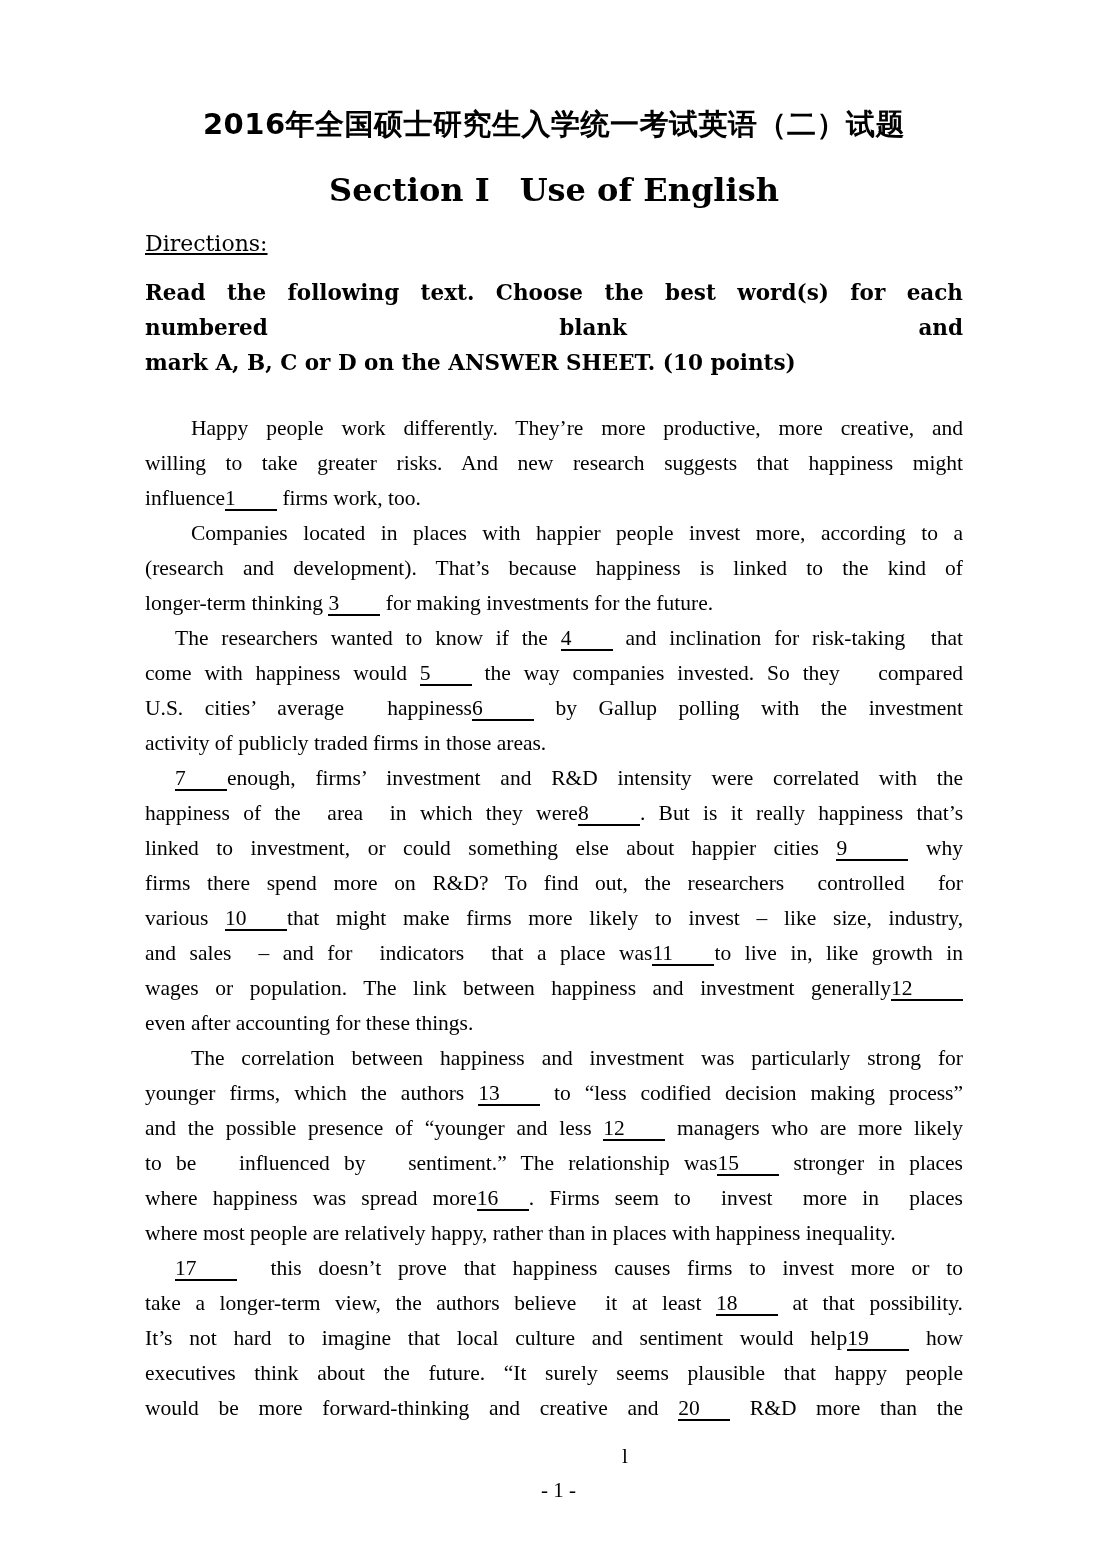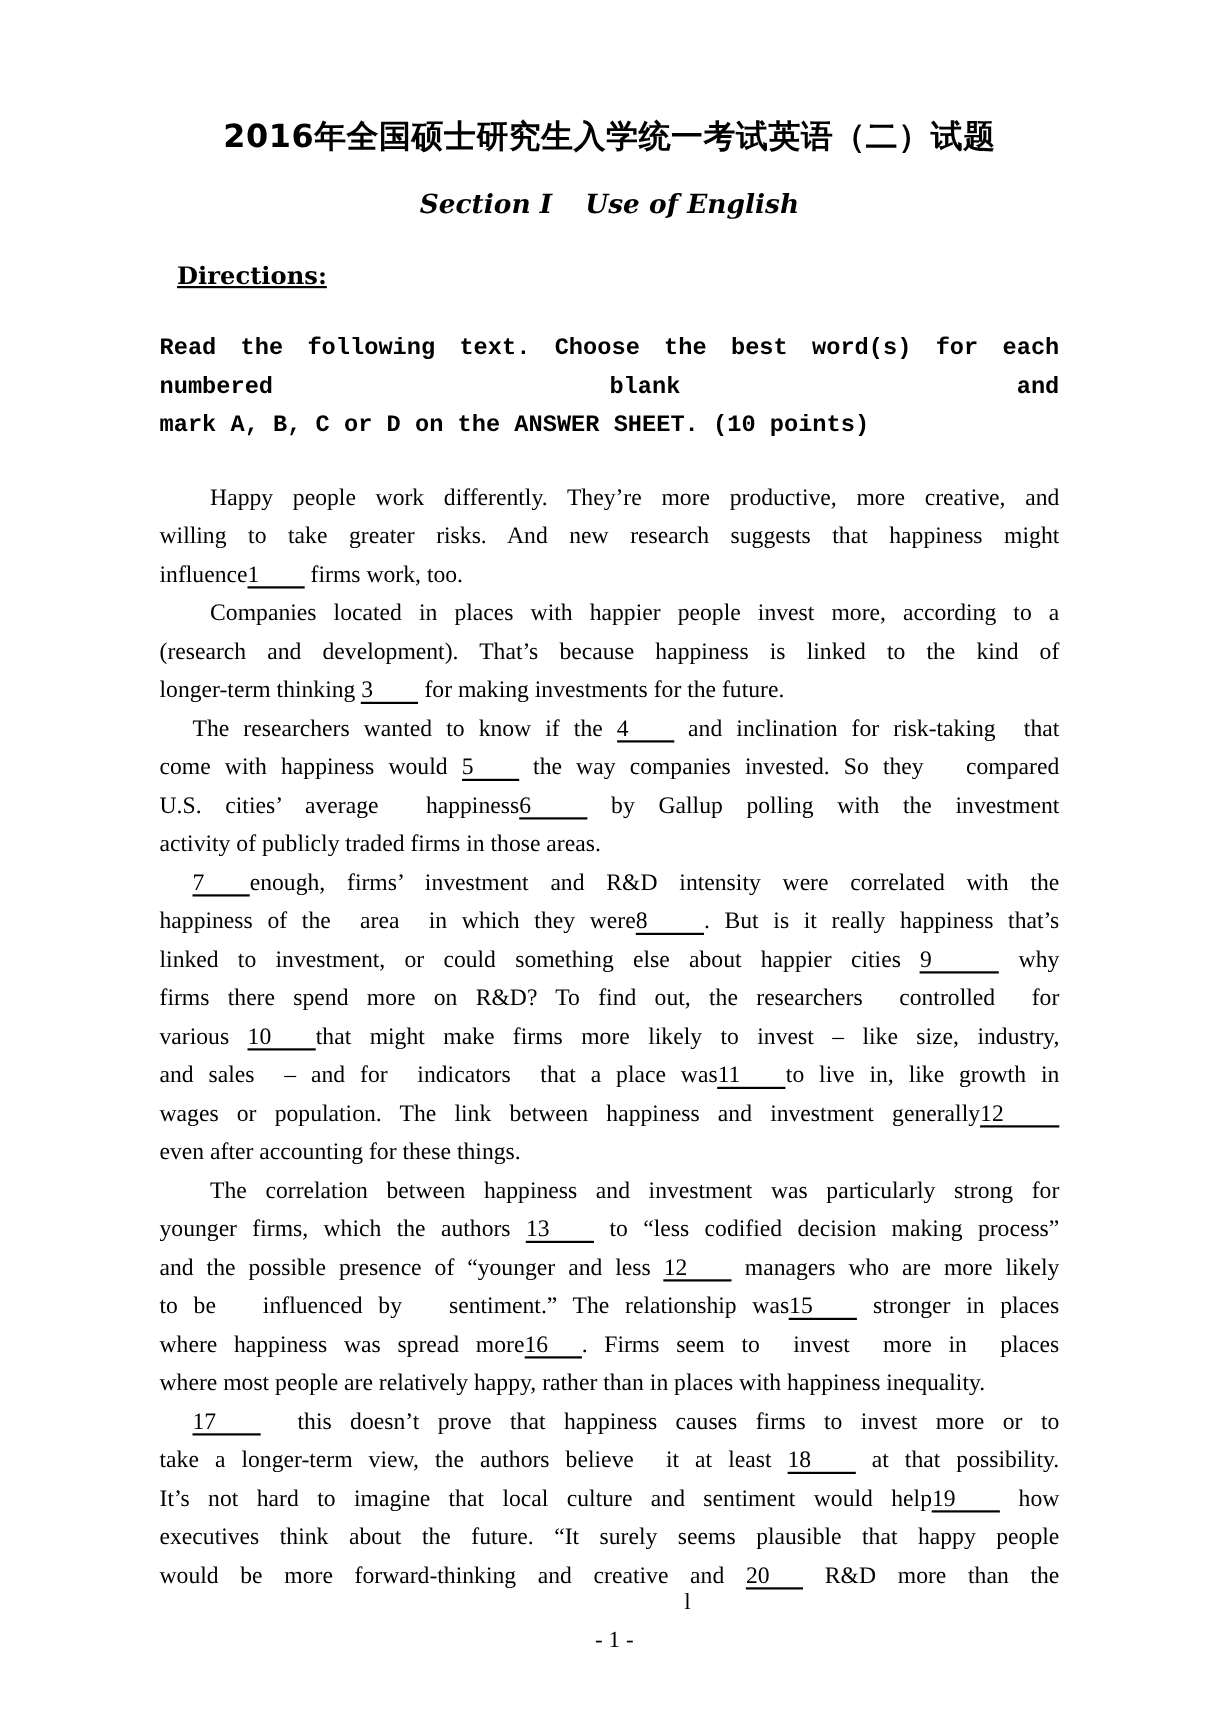--- a/index.html
+++ b/index.html
@@ -33,53 +33,51 @@
     font-size: 29px;
     font-weight: bold;
     letter-spacing: 0.5px;
     line-height: 1.15;
     font-family: "DejaVu Sans", "Liberation Sans", sans-serif;
   }
   .section-title {
     margin: 0;
     padding-top: 30px;
     text-align: center;
-    font-size: 24px;
+    font-size: 32px;
     font-weight: bold;
     font-family: "DejaVu Serif", "Liberation Serif", serif;
-    font-style: italic;
   }
   .section-title .sec-gap {
     display: inline-block;
     width: 30px;
   }
   .directions-label {
-    margin: 16px;
+    margin: 0;
     padding-top: 22px;
     font-size: 22px;
-    font-weight: bold;
+    font-weight: normal;
     text-decoration: underline;
     text-underline-offset: 2px;
     font-family: "DejaVu Serif", "Liberation Serif", serif;
   }
   .directions-body {
     margin: 0;
     padding-top: 20px;
     font-size: 21.5px;
     line-height: 1.62;
     font-weight: bold;
     text-align: justify;
     text-align-last: left;
     font-family: "DejaVu Serif", "Liberation Serif", serif;
   }
   .directions-body .ln {
     display: block;
     text-align: justify;
     text-align-last: justify;
-    font-family: Liberation Mono, monospace;
   }
   .directions-body .ln.last {
     text-align-last: left;
   }
 
   
   .body-wrap {
     padding-top: 30px;
   }
   p.para {

